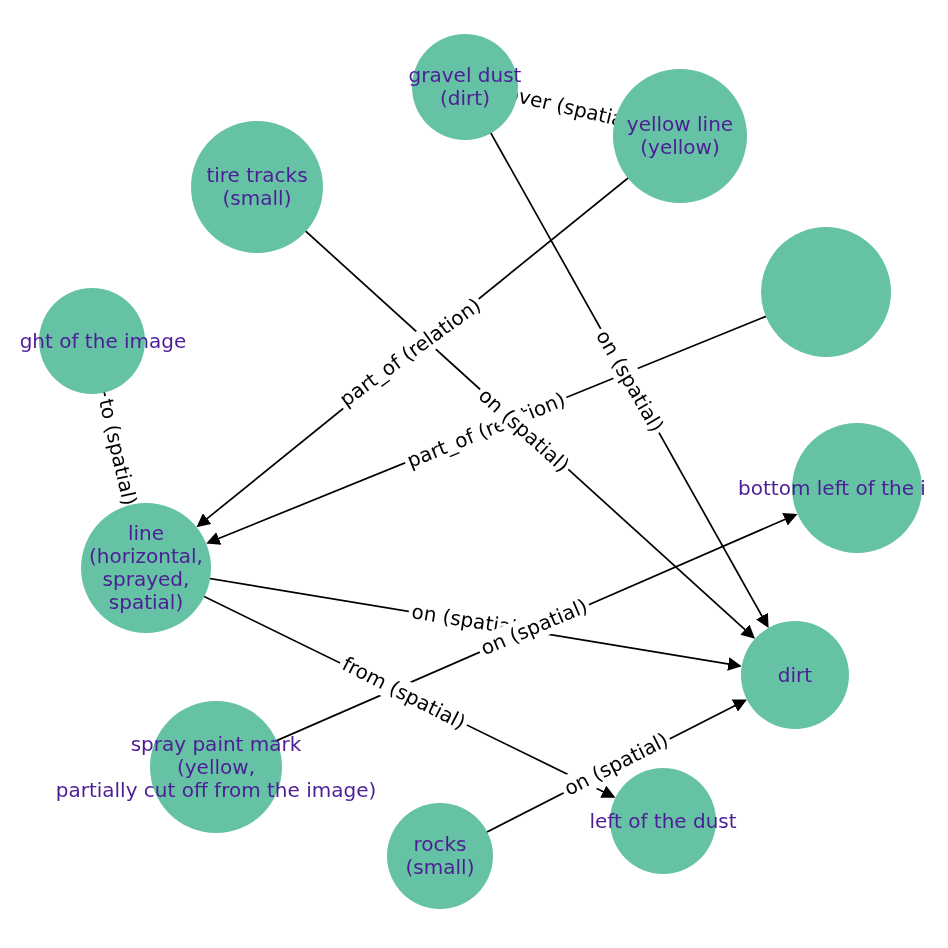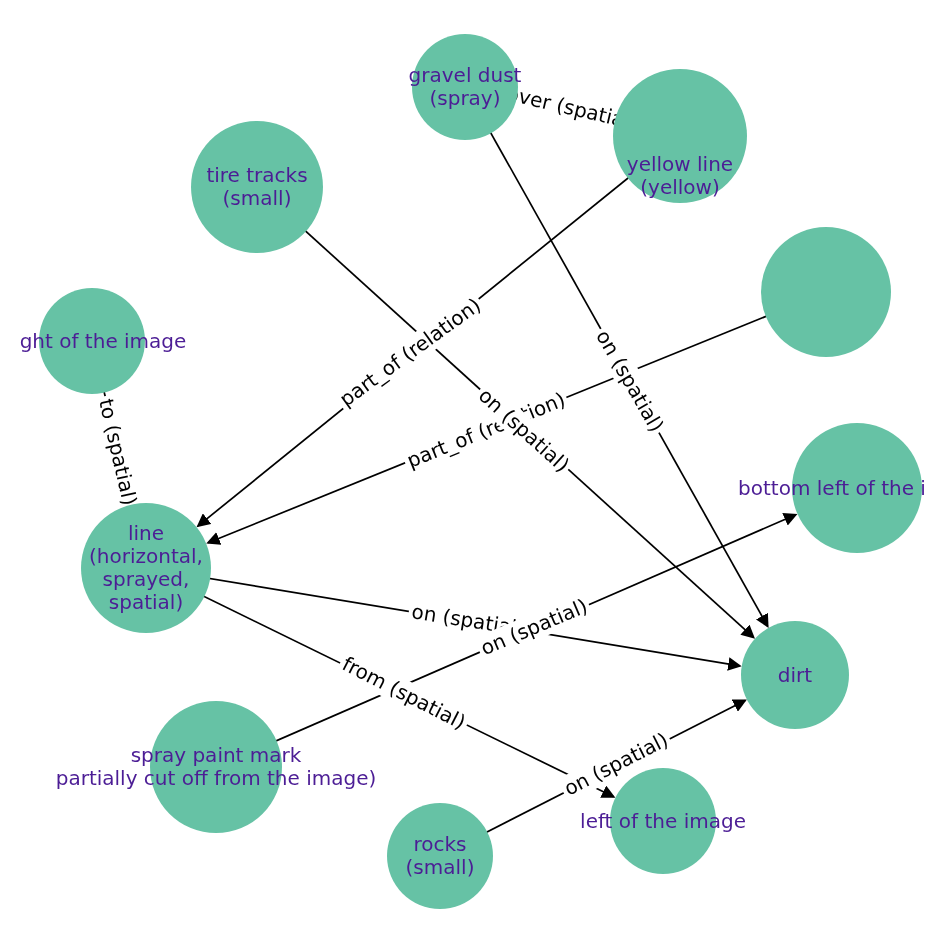--- a/index.html
+++ b/index.html
@@ -97,23 +97,23 @@
       <div class="node-circle" style="left: 792px; top: 423px; width: 130px; height: 130px; background: rgb(102, 194, 165);"></div>
       <div class="node-circle" style="left: 81px; top: 503px; width: 130px; height: 130px; background: rgb(102, 194, 165);"></div>
       <div class="node-circle" style="left: 741px; top: 621px; width: 108px; height: 108px; background: rgb(102, 194, 165);"></div>
       <div class="node-circle" style="left: 150px; top: 701px; width: 132px; height: 132px; background: rgb(102, 194, 165);"></div>
       <div class="node-circle" style="left: 387px; top: 803px; width: 106px; height: 106px; background: rgb(102, 194, 165);"></div>
       <div class="node-circle" style="left: 610px; top: 768px; width: 106px; height: 106px; background: rgb(102, 194, 165);"></div>
     </div>
   <div id="node-label-layer">
       <div class="node-label" style="left: 465px; top: 87px; transform: translate(-50%, -50%);">
         <div>gravel dust</div>
-        <div>(spray)</div>
+        <div>(dirt)</div>
       </div>
-      <div class="node-label" style="left: 680px; top: 136px; transform: translate(-50%, -50%); margin-top: 40px;">
+      <div class="node-label" style="left: 680px; top: 136px; transform: translate(-50%, -50%);">
         <div>yellow line</div>
         <div>(yellow)</div>
       </div>
       <div class="node-label" style="left: 257px; top: 187px; transform: translate(-50%, -50%);">
         <div>tire tracks</div>
         <div>(small)</div>
       </div>
       <div class="node-label" style="left: 103px; top: 341px; transform: translate(-50%, -50%);">
         <div>ght of the image</div>
       </div>
@@ -124,23 +124,24 @@
         <div>line</div>
         <div>(horizontal,</div>
         <div>sprayed,</div>
         <div>spatial)</div>
       </div>
       <div class="node-label" style="left: 795px; top: 675px; transform: translate(-50%, -50%);">
         <div>dirt</div>
       </div>
       <div class="node-label" style="left: 216px; top: 767px; transform: translate(-50%, -50%);">
         <div>spray paint mark</div>
+        <div>(yellow,</div>
         <div>partially cut off from the image)</div>
       </div>
       <div class="node-label" style="left: 440px; top: 856px; transform: translate(-50%, -50%);">
         <div>rocks</div>
         <div>(small)</div>
       </div>
       <div class="node-label" style="left: 663px; top: 821px; transform: translate(-50%, -50%);">
-        <div>left of the image</div>
+        <div>left of the dust</div>
       </div>
     </div>
 </div>
 
 </body></html>

